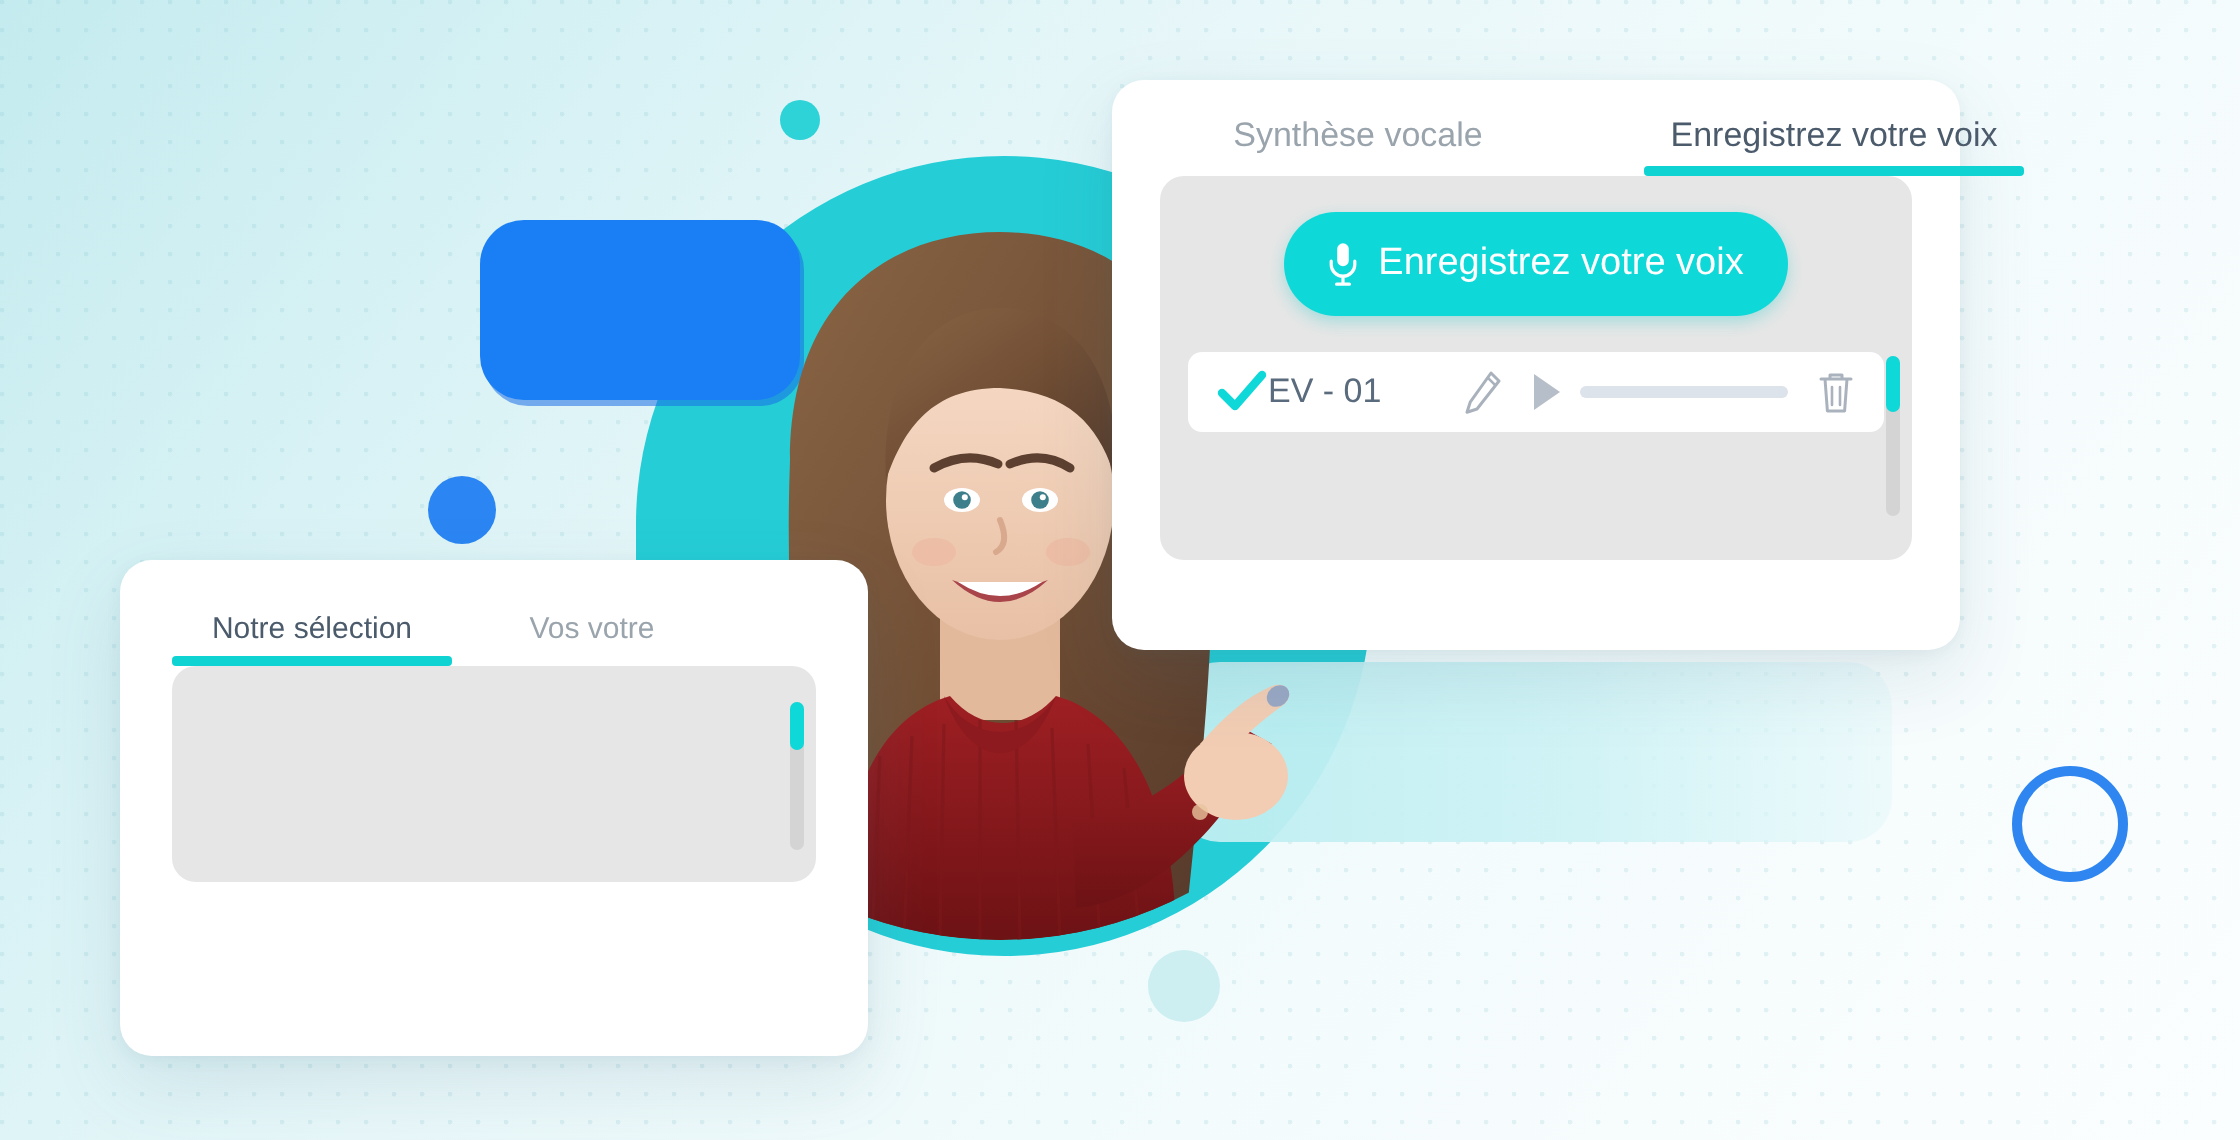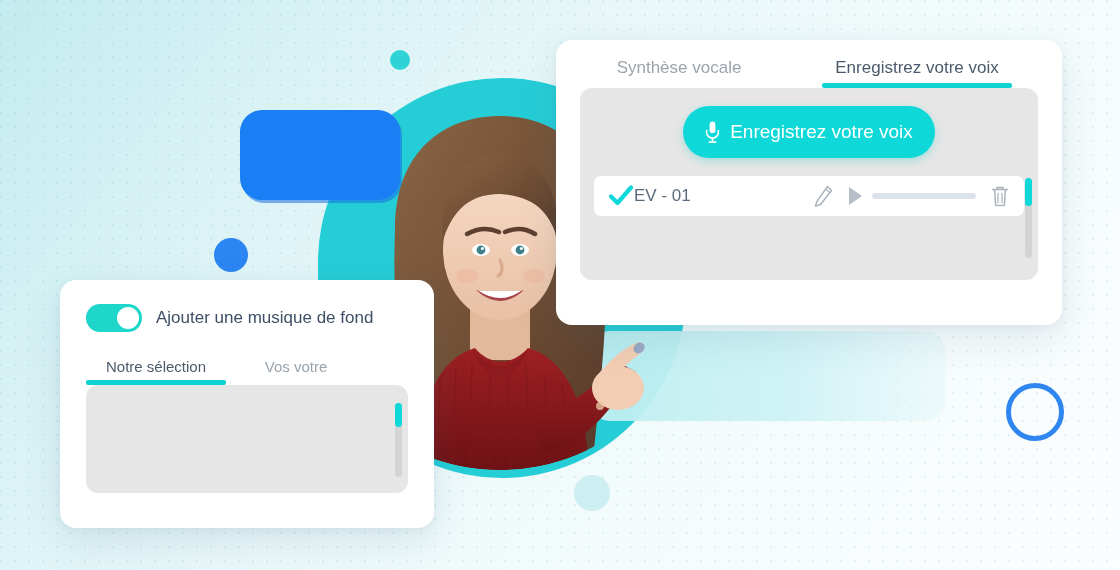--- a/index.html
+++ b/index.html
@@ -52,21 +52,21 @@
     overflow:hidden;
     border-radius:0 0 200px 200px;
   }
   .portrait svg{display:block;}
 
   
   .card{
     position:absolute;background:#ffffff;border-radius:16px;
     box-shadow:0 14px 38px rgba(60,110,130,.13), 0 2px 8px rgba(60,110,130,.07);
   }
-  #voice-card{left:556px;top:40px;width:506px;height:285px;}
+  #voice-card{left:556px;top:40px;width:424px;height:285px;}
   #music-card{left:60px;top:280px;width:374px;height:248px;}
 
   
   .tabs{display:flex;align-items:flex-start;}
   .tab{
     text-align:center;padding:12px 0 10px;font-size:17px;color:#9aa4ad;
     position:relative;cursor:pointer;
   }
   .tab.active{color:#4b5b6b;}
   .tab .underline{
@@ -284,26 +284,20 @@
 
         <div class="scroll-track">
           <div class="scroll-thumb"></div>
         </div>
       </div>
     </div>
   </div>
 
   <div class="card" id="music-card">
 
-    <div class="toggle-row">
-      <span class="toggle">
-        <span class="knob"></span>
-      </span>
-      <span class="toggle-label">Ajouter une musique de fond</span>
-    </div>
 
     <div class="tabs">
       <div class="tab active">
         <span>Notre sélection</span>
         <span class="underline"></span>
       </div>
       <div class="tab">
         <span>Vos votre</span>
         
       </div>

